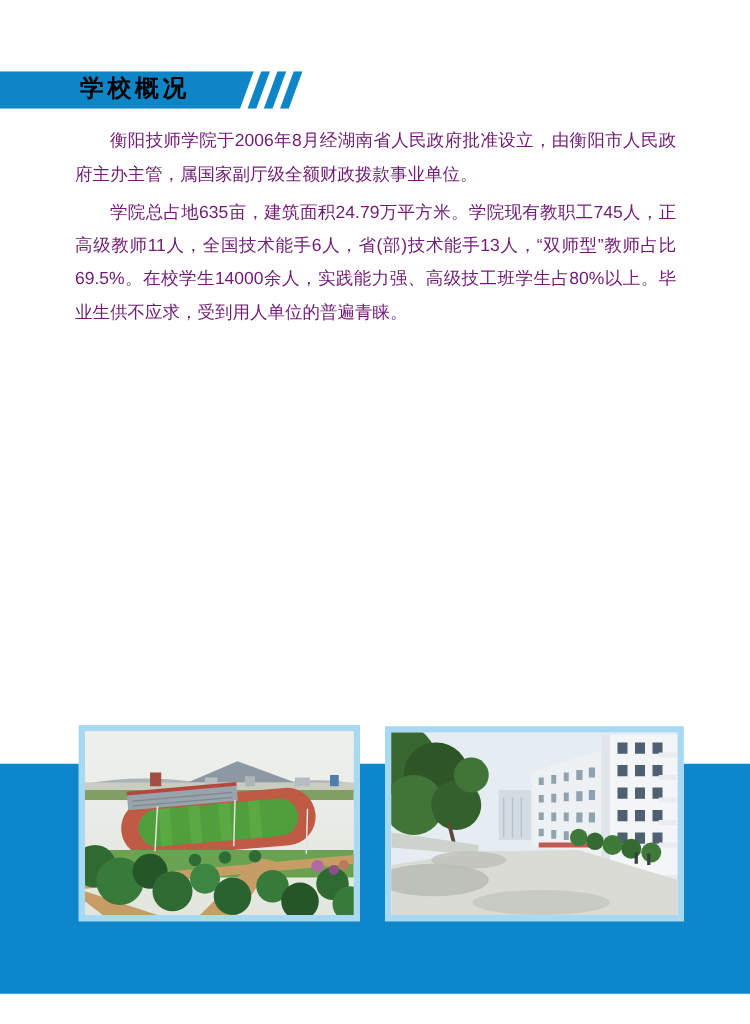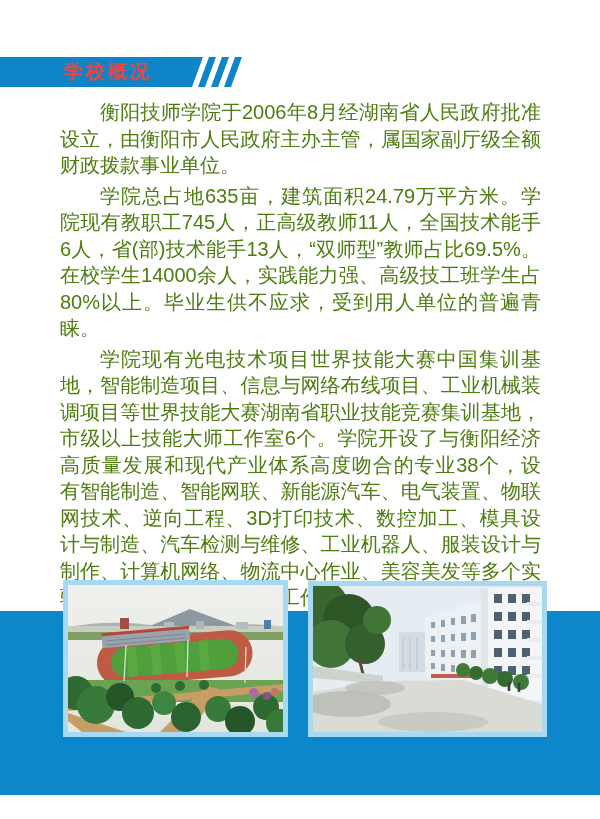--- a/index.html
+++ b/index.html
@@ -8,27 +8,27 @@
     width:600px;height:819px;
     background:#ffffff;
     overflow:hidden;
     font-family:"Liberation Sans","DejaVu Sans",sans-serif;
   }
   
   .banner{position:absolute;left:0;top:57px;width:250px;height:30px;}
   .banner svg{display:block;}
   .banner-title{
     position:absolute;left:64px;top:0;height:30px;line-height:30px;
-    color:#ef4444;font-size:19px;font-weight:bold;letter-spacing:3px;
+    color:#000000;font-size:19px;font-weight:bold;letter-spacing:3px;
     white-space:nowrap;
   }
   
   .article{
     position:absolute;left:60px;top:99px;width:481px;
-    color:#4d7c0f;font-size:20px;line-height:26.5px;
+    color:#701a75;font-size:14px;line-height:26.5px;
     text-align:justify;
   }
   .article p{margin:0 0 4px 0;text-indent:2em;}
   
   .bottom-band{
     position:absolute;left:0;top:611px;width:600px;height:184px;
     background:#0c87cb;
   }
   
   .photo{
@@ -53,21 +53,20 @@
         <polygon points="222,0 229,0 218,30 211,30" fill="#0e85c7"></polygon>
         <polygon points="235,0 242,0 231,30 224,30" fill="#0e85c7"></polygon>
       </g>
     </svg>
     <div class="banner-title">学校概况</div>
   </div>
 
   <div class="article">
     <p>衡阳技师学院于2006年8月经湖南省人民政府批准设立，由衡阳市人民政府主办主管，属国家副厅级全额财政拨款事业单位。</p>
     <p>学院总占地635亩，建筑面积24.79万平方米。学院现有教职工745人，正高级教师11人，全国技术能手6人，省(部)技术能手13人，“双师型”教师占比69.5%。在校学生14000余人，实践能力强、高级技工班学生占80%以上。毕业生供不应求，受到用人单位的普遍青睐。</p>
-    <p>学院现有光电技术项目世界技能大赛中国集训基地，智能制造项目、信息与网络布线项目、工业机械装调项目等世界技能大赛湖南省职业技能竞赛集训基地，市级以上技能大师工作室6个。学院开设了与衡阳经济高质量发展和现代产业体系高度吻合的专业38个，设有智能制造、智能网联、新能源汽车、电气装置、物联网技术、逆向工程、3D打印技术、数控加工、模具设计与制造、汽车检测与维修、工业机器人、服装设计与制作、计算机网络、物流中心作业、美容美发等多个实验实训场所、一体化技能工作室及网络化操作平台。</p>
   </div>
 
   <div class="bottom-band"></div>
 
   <div class="photo photo-stadium">
     <svg width="215" height="147" viewBox="0 0 215 147">
       <defs>
         <linearGradient id="sky1" x1="0" y1="0" x2="0" y2="1">
           <stop offset="0" stop-color="#eef0ed"></stop>
           <stop offset="1" stop-color="#e2e6dd"></stop>

